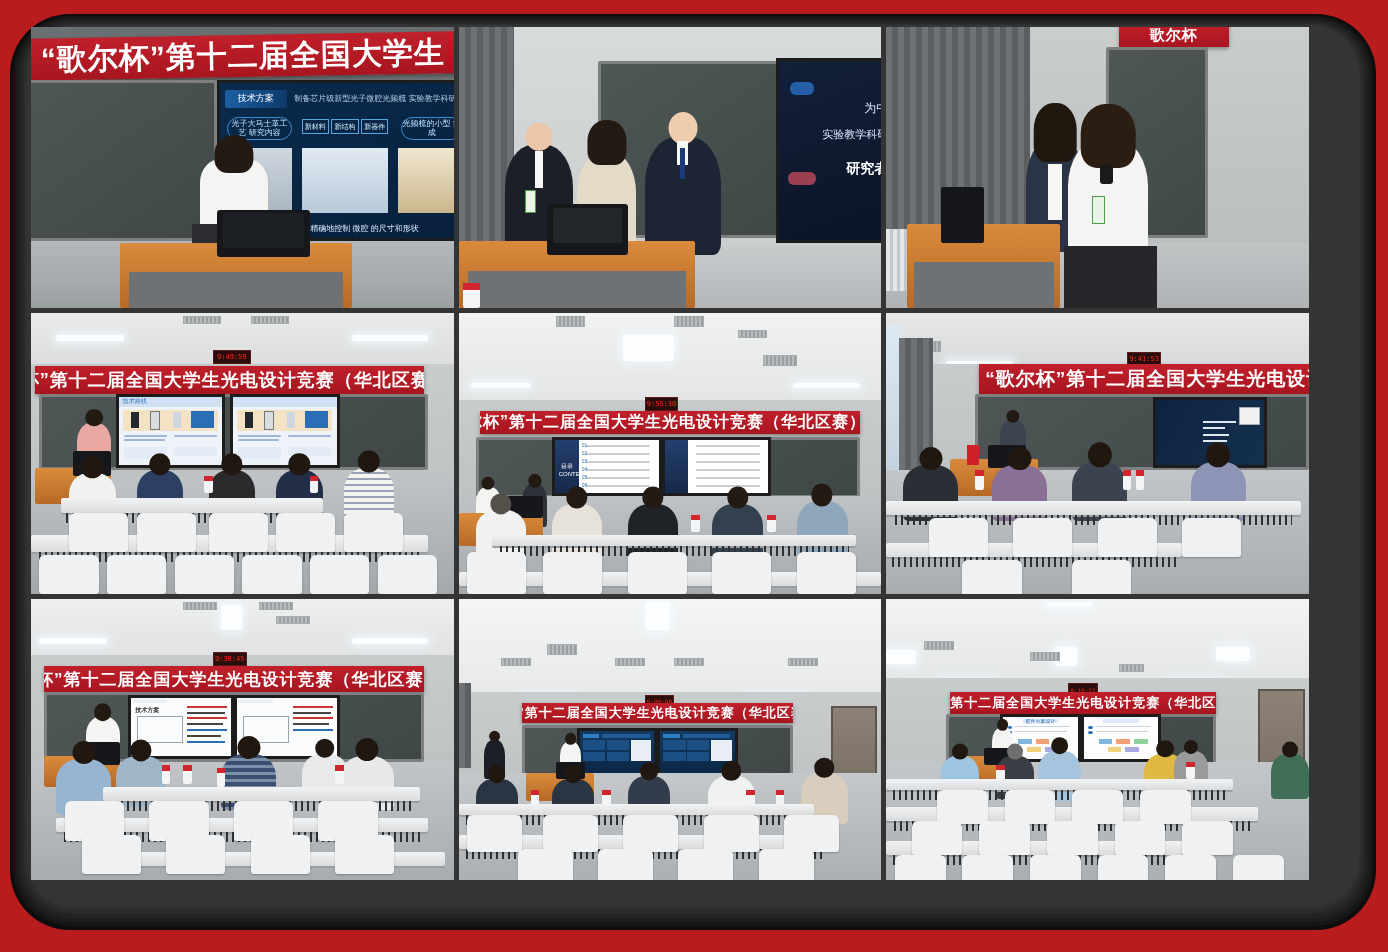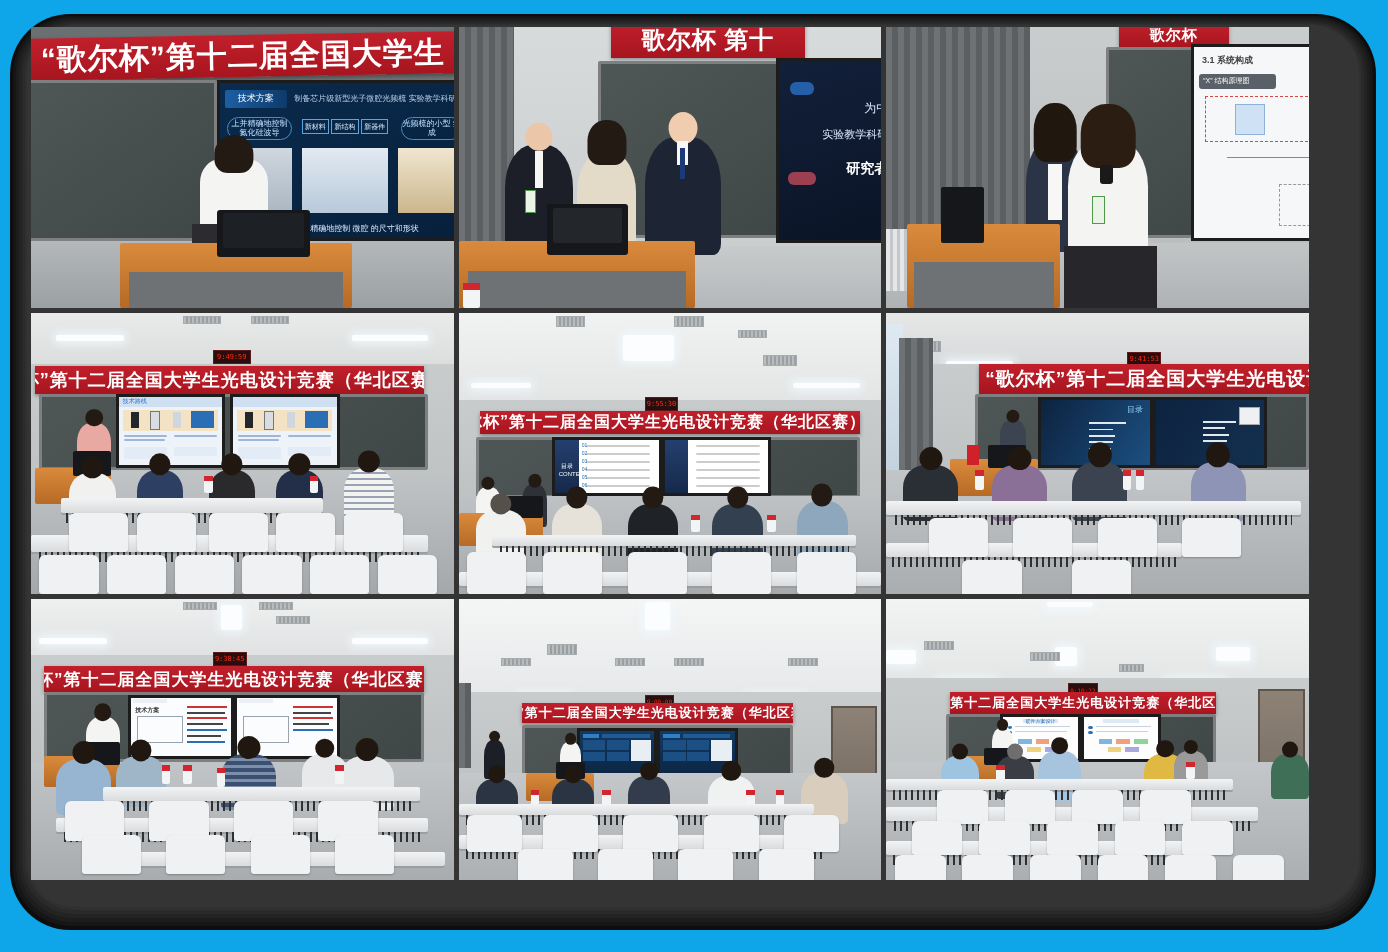--- a/index.html
+++ b/index.html
@@ -3,21 +3,21 @@
 <meta charset="utf-8">
 <title>Photo Collage</title>
 <style>
   * { box-sizing: border-box; margin:0; padding:0; }
   html, body {
     width: 1388px; height: 952px;
     background: #000000;
     font-family: "Liberation Sans", sans-serif;
     overflow: hidden;
   }
-  #stage { position: relative; width: 1388px; height: 952px; background:#0ea5e9; }
+  #stage { position: relative; width: 1388px; height: 952px; background:#b91c1c; }
 
   
   .bezel {
     position: absolute;
     border-radius: 56px;
     background: #1b1b1b;
   }
   .bezel.l1 { left: 10px;  top: 14px;  width: 1366px; height: 916px; background:#0d0d0d; border-radius:60px;}
   .bezel.l2 { left: 13px;  top: 16px;  width: 1360px; height: 910px; background:#161616; border-radius:58px;}
   .bezel.l3 { left: 16px;  top: 18px;  width: 1354px; height: 904px; background:#1d1d1d; border-radius:56px;}
@@ -109,21 +109,21 @@
 
       <div class="banner" style="left:-2%;top:3%;width:104%;height:15%;font-size:30px;transform:rotate(-1deg);">
         <span>“歌尔杯”第十二届全国大学生</span>
       </div>
 
       <div class="blackboard" style="left:-2%;top:19%;width:46%;height:57%;"></div>
 
       <div class="screen dark" style="left:44%;top:19%;width:60%;height:57%;background:linear-gradient(150deg,#0a2b4d,#07203c);">
         <div style="position:absolute;left:2%;top:4%;width:25%;height:12%;background:linear-gradient(90deg,#1d5fa3,#0d3a6b);border-radius:2px;color:#fff;font-size:9px;display:flex;align-items:center;justify-content:center;">技术方案</div>
         <div style="position:absolute;left:30%;top:5%;width:68%;height:10%;color:#cfe4ff;font-size:8px;display:flex;align-items:center;opacity:.85;">制备芯片级新型光子微腔光频梳  实验教学科研</div>
-        <div style="position:absolute;left:3%;top:22%;width:26%;height:15%;border:1px solid #3f8fd0;border-radius:12px;color:#bfe0ff;font-size:8px;display:flex;align-items:center;justify-content:center;text-align:center;line-height:1.1;">上并精确地控制 氮化硅波导</div>
+        <div style="position:absolute;left:3%;top:22%;width:26%;height:15%;border:1px solid #3f8fd0;border-radius:12px;color:#bfe0ff;font-size:8px;display:flex;align-items:center;justify-content:center;text-align:center;line-height:1.1;">光子大马士革工艺 研究内容</div>
         <div style="position:absolute;left:33%;top:23%;width:11%;height:10%;border:1px solid #5aa7e0;color:#d7ecff;font-size:7px;display:flex;align-items:center;justify-content:center;">新材料</div>
         <div style="position:absolute;left:45%;top:23%;width:11%;height:10%;border:1px solid #5aa7e0;color:#d7ecff;font-size:7px;display:flex;align-items:center;justify-content:center;">新结构</div>
         <div style="position:absolute;left:57%;top:23%;width:11%;height:10%;border:1px solid #5aa7e0;color:#d7ecff;font-size:7px;display:flex;align-items:center;justify-content:center;">新器件</div>
         <div style="position:absolute;left:73%;top:22%;width:25%;height:15%;border:1px solid #3f8fd0;border-radius:12px;color:#bfe0ff;font-size:8px;display:flex;align-items:center;justify-content:center;text-align:center;line-height:1.1;">光频梳的小型 集成</div>
         <div class="pptimg" style="left:3%;top:42%;width:26%;height:42%;background:linear-gradient(#cfd7df,#aab6c2);"></div>
         <div class="pptimg" style="left:33%;top:42%;width:35%;height:42%;background:linear-gradient(#e2eaf2,#b8c9da);"></div>
         <div class="pptimg" style="left:72%;top:42%;width:26%;height:42%;background:linear-gradient(#f0e6cf,#cbb68c);"></div>
         <div style="position:absolute;left:30%;bottom:1%;width:70%;height:10%;color:#d7ecff;font-size:8px;display:flex;align-items:center;">上并精确地控制 微腔 的尺寸和形状</div>
       </div>
       <div class="floor" style="height:24%;background:linear-gradient(#b4b8ba,#9ba0a2);"></div>
@@ -138,23 +138,20 @@
         <div class="base"></div>
       </div>
       <div class="monitor" style="left:44%;top:65%;width:22%;height:17%;border-radius:3px;">
         <div style="position:absolute;inset:6% 6% 20% 6%;background:#1d2024;border-radius:2px;"></div>
       </div>
     </div>
 
     <div class="photo" style="background:#cfd2d3;">
       <div class="wall" style="top:0;height:100%;background:linear-gradient(#d8dbdc,#c6cacb);"></div>
       <div class="curtain" style="left:0;top:0;width:13%;height:82%;"></div>
-      <div class="banner" style="left:36%;top:-2%;width:46%;height:13%;font-size:24px;">
-        <span>歌尔杯   第十</span>
-      </div>
       <div class="blackboard" style="left:33%;top:12%;width:44%;height:63%;"></div>
       <div class="screen dark" style="left:75%;top:11%;width:29%;height:66%;background:linear-gradient(160deg,#13203a,#0a1426);">
         <div style="position:absolute;left:6%;top:22%;width:88%;color:#dce9ff;font-size:12px;text-align:right;">为中</div>
         <div style="position:absolute;left:6%;top:37%;width:88%;color:#dce9ff;font-size:11px;text-align:right;">实验教学科研</div>
         <div style="position:absolute;left:6%;top:55%;width:88%;color:#ffffff;font-size:14px;text-align:right;font-weight:bold;">研究者</div>
         <div style="position:absolute;left:10%;top:12%;width:20%;height:7%;background:#2b6fc4;border-radius:6px;opacity:.8;"></div>
         <div style="position:absolute;left:8%;top:62%;width:24%;height:7%;background:#c04a5a;border-radius:6px;opacity:.8;"></div>
       </div>
       <div class="floor" style="height:22%;background:linear-gradient(#c8cbcc,#b3b7b9);"></div>
 
@@ -183,28 +180,20 @@
         </div>
     </div>
 
     <div class="photo" style="background:#b9bcbd;">
       <div class="wall" style="top:0;height:100%;background:linear-gradient(#cacdce,#b6babb);"></div>
       <div class="curtain" style="left:0;top:0;width:34%;height:80%;"></div>
       <div class="banner" style="left:55%;top:-1%;width:26%;height:8%;font-size:15px;">
         <span>歌尔杯</span>
       </div>
       <div class="blackboard" style="left:52%;top:7%;width:24%;height:68%;"></div>
-      <div class="screen" style="left:72%;top:6%;width:34%;height:70%;background:#f5f7f9;">
-        <div style="position:absolute;left:6%;top:4%;width:50%;color:#444;font-size:9px;font-weight:bold;">3.1 系统构成</div>
-        <div style="position:absolute;left:4%;top:14%;width:56%;height:8%;background:#5a6068;border-radius:3px;color:#fff;font-size:7px;display:flex;align-items:center;padding-left:4px;">“X” 结构原理图</div>
-        <div style="position:absolute;left:8%;top:26%;width:82%;height:24%;border:1px dashed #d04a4a;"></div>
-        <div style="position:absolute;left:30%;top:30%;width:22%;height:16%;background:#cfe1f5;border:1px solid #8fb3d8;"></div>
-        <div style="position:absolute;left:24%;top:58%;width:60%;height:1px;background:#888;"></div>
-        <div style="position:absolute;left:62%;top:72%;width:26%;height:22%;border:1px dashed #999;"></div>
-      </div>
       <div class="floor" style="height:23%;background:linear-gradient(#c2c5c6,#aeb2b4);"></div>
       <div class="radiator" style="left:0;top:72%;width:7%;height:22%;"></div>
       <div class="person" style="left:33%;top:40%;width:14%;height:40%;background:#2b3346;">
         <div class="head" style="width:40%;height:0;padding-bottom:44%;background:#f0cdae;"></div>
         <div style="position:absolute;left:50%;top:-32%;transform:translateX(-50%);width:72%;height:52%;background:#20180f;border-radius:46% 46% 28% 28%;"></div>
         <div style="position:absolute;left:38%;top:22%;width:24%;height:50%;background:#f7f7f5;"></div>
       </div>
       <div class="person shirtw" style="left:43%;top:40%;width:19%;height:42%;">
         <div class="head" style="width:36%;height:0;padding-bottom:42%;background:#f7dcc5;"></div>
         <div style="position:absolute;left:50%;top:-30%;transform:translateX(-50%);width:68%;height:54%;background:#2c1d12;border-radius:46% 46% 30% 30%;"></div>
@@ -397,28 +386,20 @@
       <div class="wall" style="top:18%;height:40%;"></div>
       <div class="window" style="left:0;top:4%;width:4%;height:54%;"></div>
       <div class="curtain" style="left:3%;top:9%;width:8%;height:48%;"></div>
       <div class="clock" style="left:57%;top:14%;width:8%;height:5%;font-size:7px;">
         <span>9:41:53</span>
       </div>
       <div class="banner" style="left:22%;top:18%;width:84%;height:11%;font-size:19px;justify-content:flex-start;padding-left:6px;">
         <span>“歌尔杯”第十二届全国大学生光电设计竞赛（华北</span>
       </div>
       <div class="blackboard" style="left:21%;top:29%;width:79%;height:27%;"></div>
-      <div class="screen dark" style="left:36%;top:30%;width:27%;height:25%;background:linear-gradient(120deg,#0d2340,#1b4f80);">
-        <div style="position:absolute;right:6%;top:6%;color:#8fd0f5;font-size:8px;">目录</div>
-        <div style="position:absolute;left:44%;top:34%;width:34%;height:3%;background:#dfe9f0;"></div>
-        <div style="position:absolute;left:44%;top:44%;width:22%;height:3%;background:#dfe9f0;"></div>
-        <div style="position:absolute;left:44%;top:54%;width:24%;height:3%;background:#dfe9f0;"></div>
-        <div style="position:absolute;left:44%;top:64%;width:22%;height:3%;background:#dfe9f0;"></div>
-        <div style="position:absolute;left:44%;top:74%;width:20%;height:3%;background:#dfe9f0;"></div>
-      </div>
       <div class="screen dark" style="left:63%;top:30%;width:27%;height:25%;background:linear-gradient(120deg,#0d2340,#14304f);">
         <div style="position:absolute;left:44%;top:32%;width:30%;height:3%;background:#dfe9f0;"></div>
         <div style="position:absolute;left:44%;top:42%;width:20%;height:3%;background:#dfe9f0;"></div>
         <div style="position:absolute;left:44%;top:52%;width:24%;height:3%;background:#dfe9f0;"></div>
         <div style="position:absolute;left:44%;top:62%;width:22%;height:3%;background:#dfe9f0;"></div>
         <div style="position:absolute;right:3%;top:10%;width:20%;height:28%;background:#eef0f2;border:1px solid #aaa;"></div>
       </div>
       <div class="floor" style="height:44%;background:linear-gradient(#c3c6c8,#a9adaf);"></div>
       <div class="person" style="left:27%;top:38%;width:6%;height:14%;background:#3b4450;">
           <div class="head" style="width:52%;height:0;padding-bottom:52%;background:#241a14;"></div>

